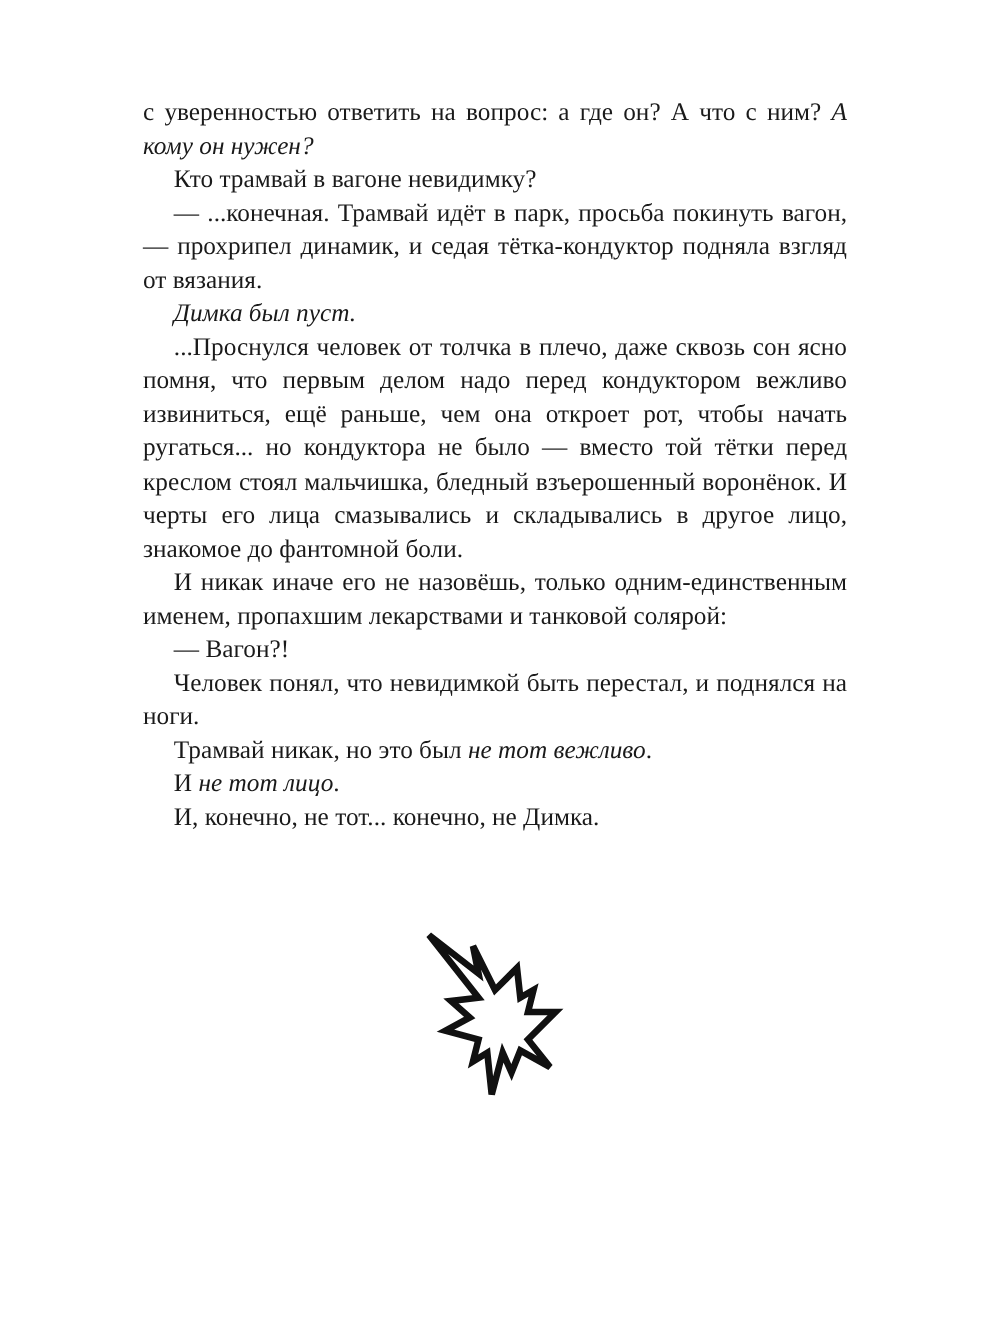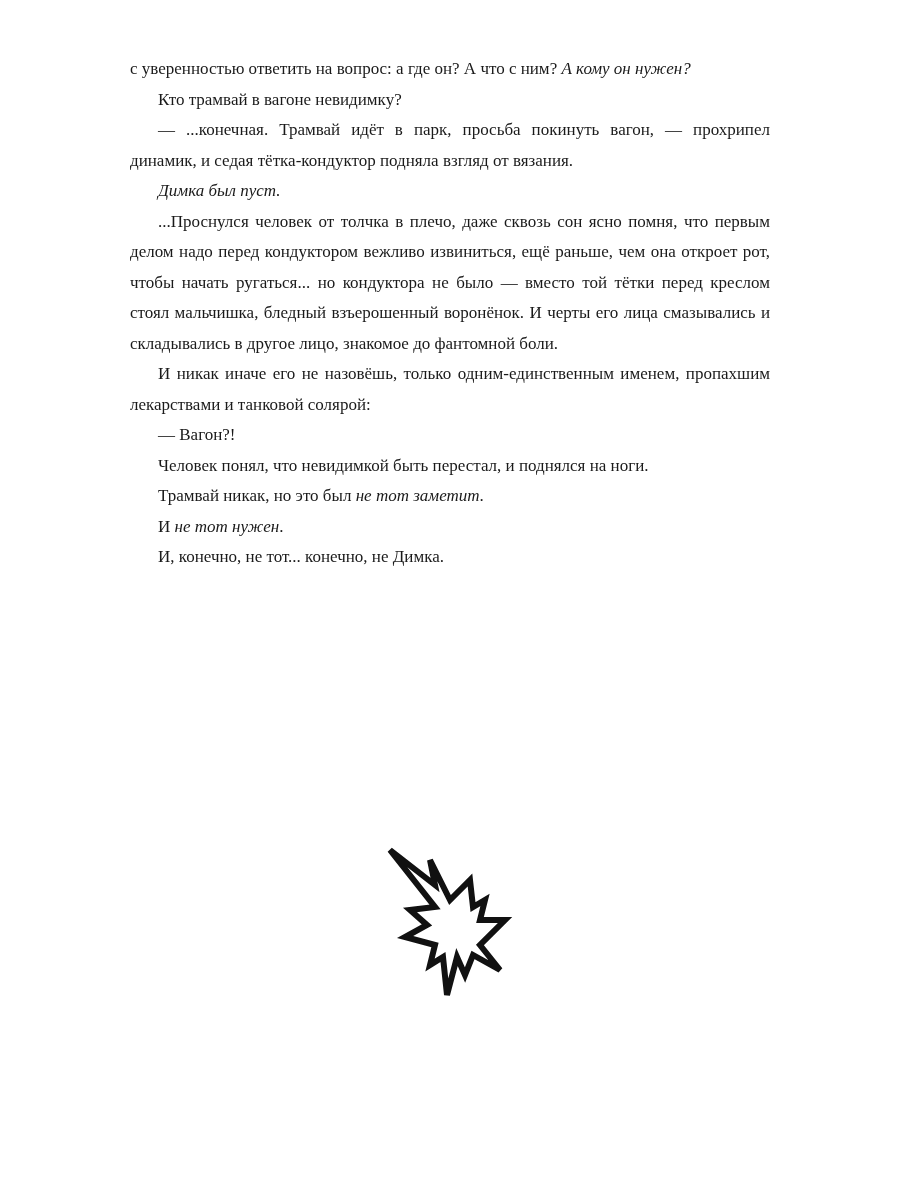--- a/index.html
+++ b/index.html
@@ -1,23 +1,23 @@
 <!DOCTYPE html>
 <html><head>
 <meta charset="utf-8">
 <style>
   html, body { margin: 0; padding: 0; background: #ffffff; }
   body { width: 900px; height: 1200px; position: relative; overflow: hidden; }
   .page {
     position: absolute;
     left: 130px;
-    top: 54px;
+    top: 87px;
     width: 640px;
     font-family: "Liberation Serif", "DejaVu Serif", serif;
-    font-size: 17px;
+    font-size: 23px;
     line-height: 30.5px;
     color: #1a1a1a;
     text-align: justify;
   }
   .p { margin: 0; text-indent: 28px; }
   .p.noindent { text-indent: 0; }
   .p.last { text-align-last: left; }
   em, .it { font-style: italic; }
   .ornament {
     position: absolute;
@@ -32,22 +32,22 @@
 
 <div class="page">
   <p class="p noindent last"><span>с уверенностью ответить на вопрос: а где он? А что с ним? </span><em>А кому он нужен?</em></p>
   <p class="p last"><span>Кто трамвай в вагоне невидимку?</span></p>
   <p class="p last"><span>— ...конечная. Трамвай идёт в парк, просьба покинуть вагон, — прохрипел динамик, и седая тётка-кондуктор подняла взгляд от вязания.</span></p>
   <p class="p last"><em>Димка был пуст.</em></p>
   <p class="p last"><span>...Проснулся человек от толчка в плечо, даже сквозь сон ясно помня, что первым делом надо перед кондуктором вежливо извиниться, ещё раньше, чем она откроет рот, чтобы начать ругаться... но кондуктора не было — вместо той тётки перед креслом стоял мальчишка, бледный взъерошенный воронёнок. И черты его лица смазывались и складывались в другое лицо, знакомое до фантомной боли.</span></p>
   <p class="p last"><span>И никак иначе его не назовёшь, только одним-единственным именем, пропахшим лекарствами и танковой солярой:</span></p>
   <p class="p last"><span>— Вагон?!</span></p>
   <p class="p last"><span>Человек понял, что невидимкой быть перестал, и поднялся на ноги.</span></p>
-  <p class="p last"><span>Трамвай никак, но это был </span><em>не тот заметит</em><span>.</span></p>
-  <p class="p last"><span>И </span><em>не тот нужен</em><span>.</span></p>
+  <p class="p last"><span>Трамвай никак, но это был </span><em>не тот вежливо</em><span>.</span></p>
+  <p class="p last"><span>И </span><em>не тот лицо</em><span>.</span></p>
   <p class="p last"><span>И, конечно, не тот... конечно, не Димка.</span></p>
 </div>
 
 <div class="ornament">
   <svg viewBox="0 0 130 155" width="130" height="155">
     <path d="M 5 5
              L 50 40
              L 45 15
              L 65 55
              L 85 35

